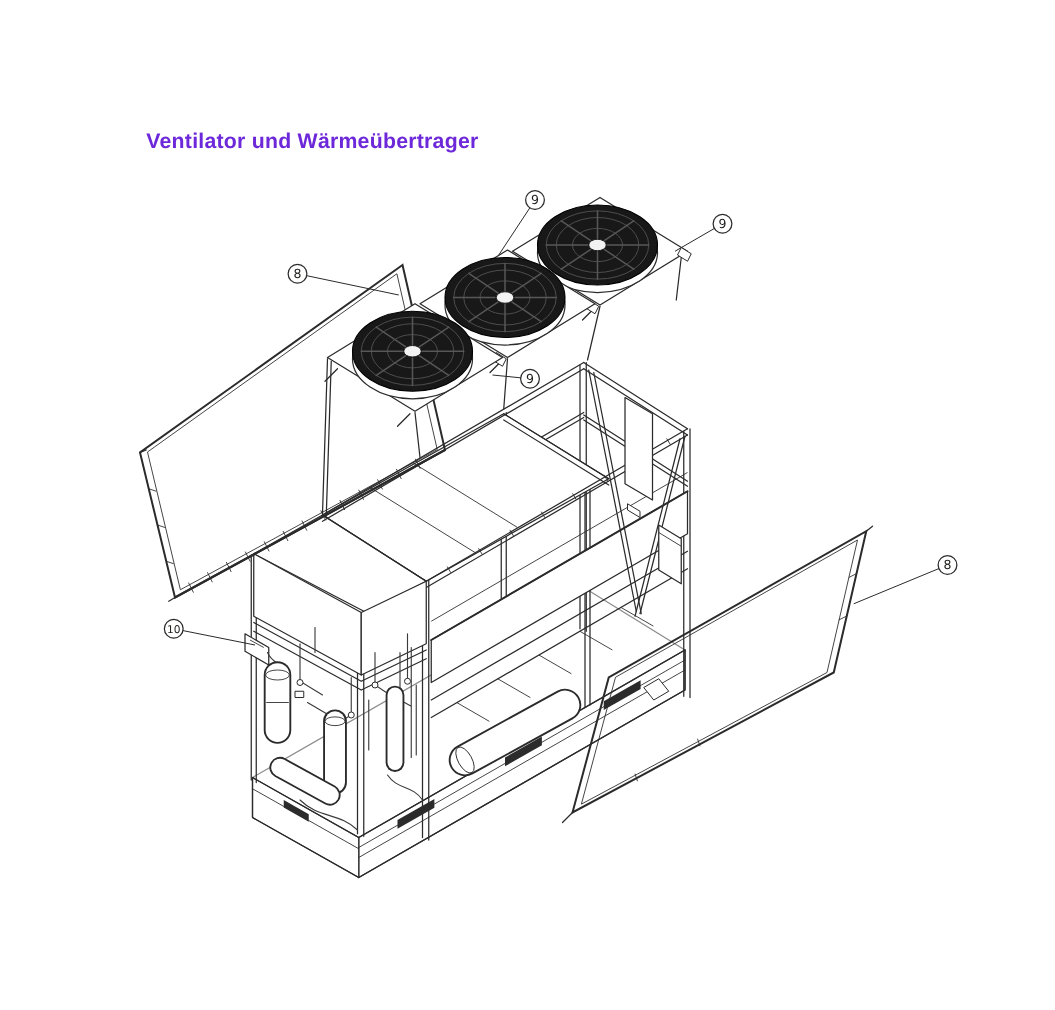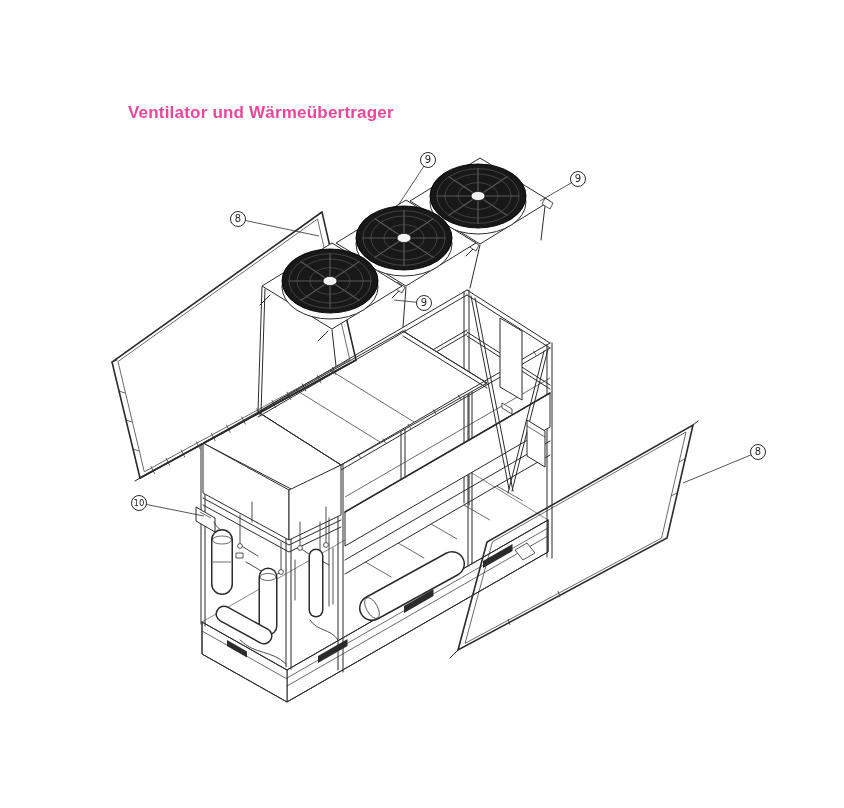--- a/index.html
+++ b/index.html
@@ -1,19 +1,19 @@
 <!DOCTYPE html>
 <html><head>
 <meta charset="utf-8">
 <style>
   html,body{margin:0;padding:0;background:#ffffff;}
   .page{position:relative;width:844px;height:808px;background:#ffffff;overflow:hidden;
         font-family:"Liberation Sans",sans-serif;}
-  .title{position:absolute;left:128px;top:103px;font-size:17px;font-weight:700;
-         color:#ec4899;letter-spacing:.2px;white-space:nowrap;}
+  .title{position:absolute;left:117px;top:103px;font-size:17px;font-weight:700;
+         color:#6d28d9;letter-spacing:.2px;white-space:nowrap;}
   svg{position:absolute;left:0;top:0;}
   .ln{stroke:#2b2b2b;stroke-width:1;fill:none;stroke-linecap:round;stroke-linejoin:round;}
   .ln2{stroke:#2b2b2b;stroke-width:1.6;fill:none;stroke-linecap:round;}
   .thin{stroke:#2b2b2b;stroke-width:.7;fill:none;}
   .fw{fill:#ffffff;stroke:#2b2b2b;stroke-width:1;stroke-linejoin:round;}
   .fwt{fill:#ffffff;stroke:#2b2b2b;stroke-width:.8;stroke-linejoin:round;}
   .slot{fill:#2b2b2b;stroke:none;}
   .pipe{stroke:#3a3a3a;stroke-width:.9;fill:none;stroke-linecap:round;}
   .cyl-o{stroke:#2b2b2b;fill:none;stroke-linecap:round;}
   .cyl-i{stroke:#ffffff;fill:none;stroke-linecap:round;}

